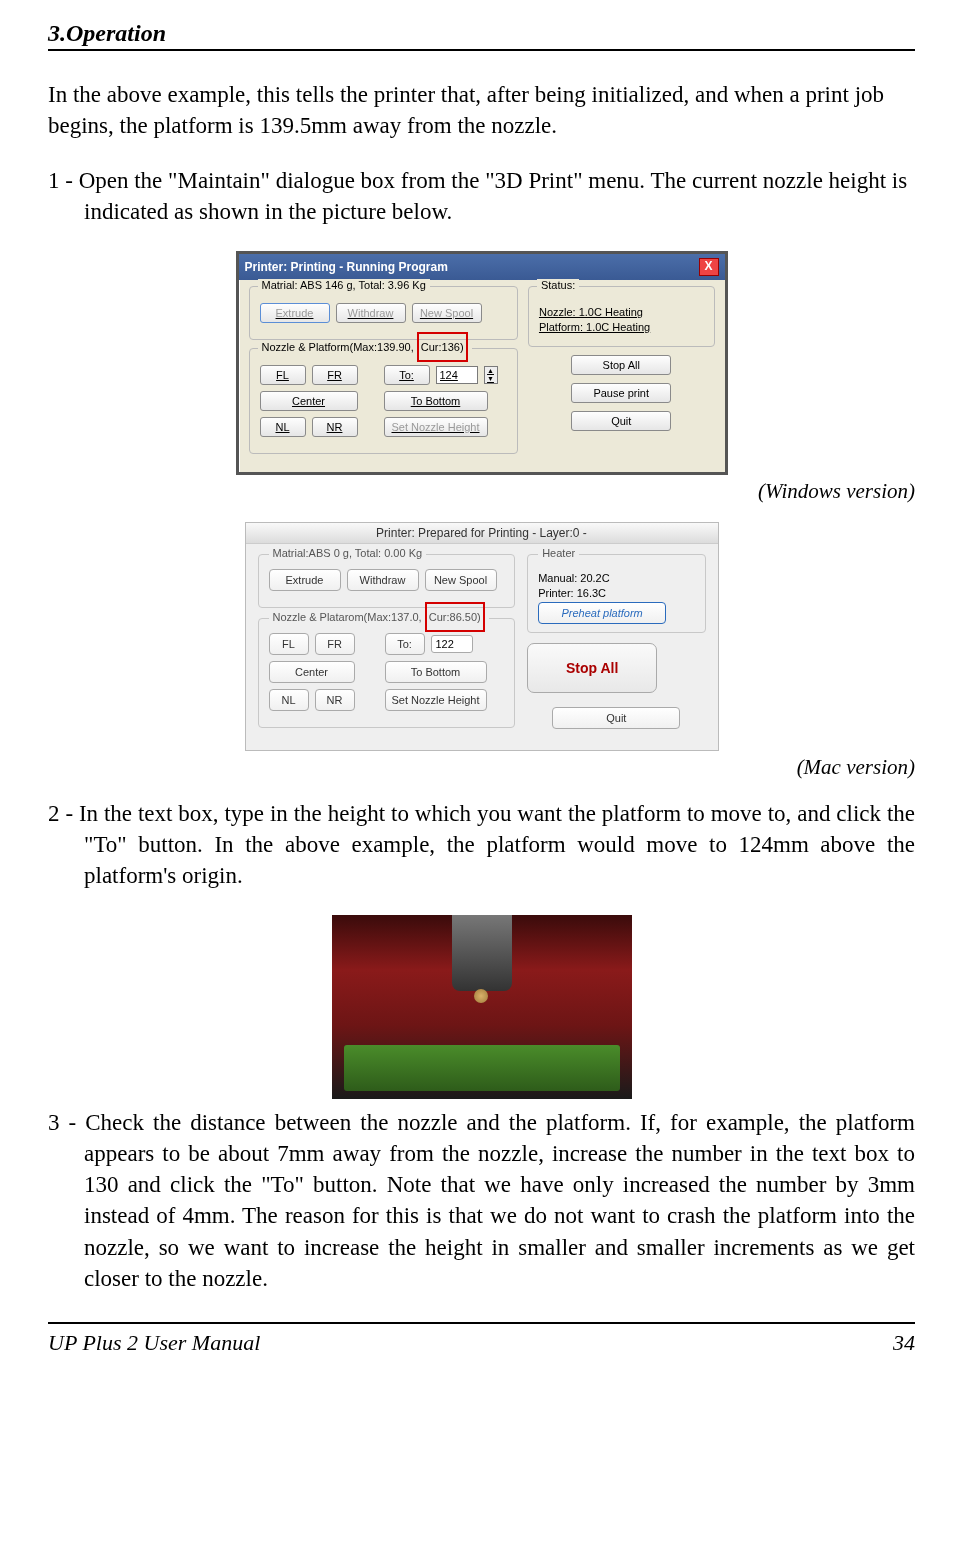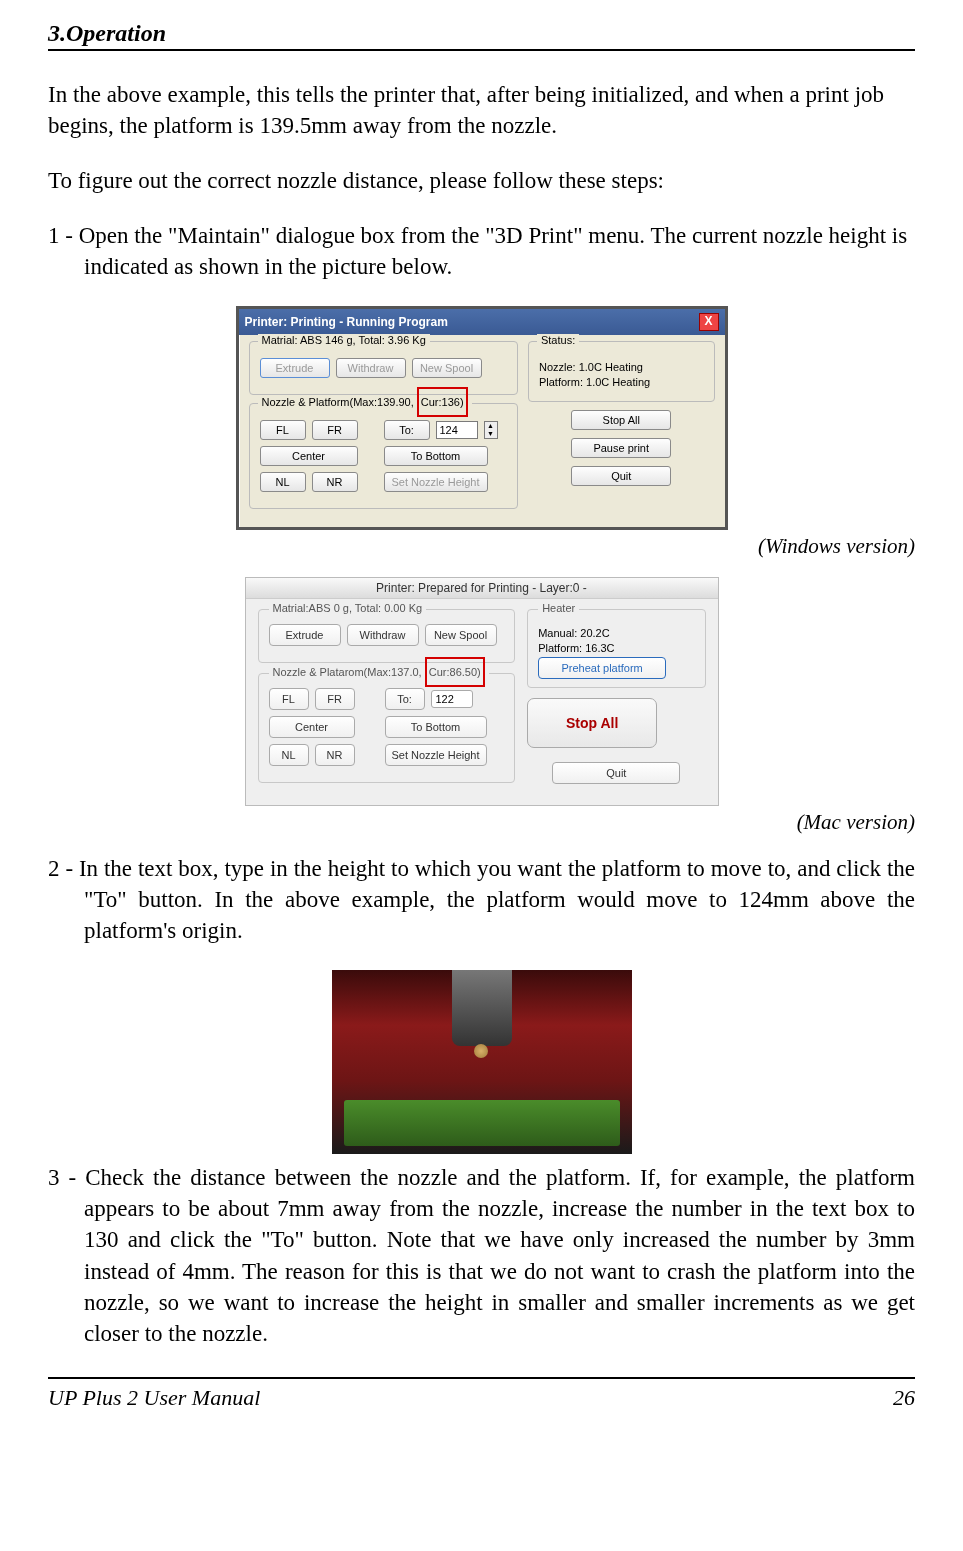--- a/index.html
+++ b/index.html
@@ -89,20 +89,21 @@
     display: flex;
     padding: 6px 10px 10px 10px;
     gap: 10px;
   }
   .gbox {
     border: 1px solid #bbb;
     border-radius: 4px;
     position: relative;
     padding: 16px 10px 10px 10px;
     margin-bottom: 8px;
+    text-decoration: underline;
   }
   .gbox-title {
     position: absolute;
     top: -8px;
     left: 8px;
     background: #ece9d8;
     padding: 0 4px;
     font-size: 11px;
   }
   .btn {
@@ -235,20 +236,21 @@
     color: #a00;
     display: flex;
     align-items: center;
     justify-content: center;
     font-size: 14px;
     margin-top: 6px;
   }
   .mac-blue {
     color: #2a6bbd;
     border-color: #2a6bbd;
+    font-style: italic;
   }
   .mac-input {
     width: 42px;
     height: 18px;
     border: 1px solid #aaa;
     background: #fff;
     font-size: 11px;
     padding: 2px 4px;
     box-sizing: border-box;
     border-radius: 3px;
@@ -293,21 +295,20 @@
 </style>
 </head>
 <body>
 
 <div class="page">
 
   <div class="section-title">3.Operation</div>
 
   <p class="body-text">In the above example, this tells the printer that, after being initialized, and when a print job begins, the platform is 139.5mm away from the nozzle.</p>
 
-  <p class="body-text">To figure out the correct nozzle distance, please follow these steps:</p>
 
   <p class="body-text step">1 - Open the "Maintain" dialogue box from the "3D Print" menu. The current nozzle height is indicated as shown in the picture below.</p>
 
   <div class="figure-wrap">
     <div class="win-dialog">
       <div class="win-titlebar">
         <span>Printer: Printing - Running Program</span>
         <span class="win-close">X</span>
       </div>
       <div class="win-body">
@@ -401,21 +402,21 @@
               <span class="mbtn mbtn-sm">NR</span>
               <span style="width:18px"></span>
               <span class="mbtn mbtn-lg">Set Nozzle  Height</span>
             </div>
           </div>
         </div>
         <div style="flex:0.9">
           <div class="mbox" style="padding-bottom:8px">
             <span class="mbox-title">Heater</span>
             <div class="statline">Manual: 20.2C</div>
-            <div class="statline">Platform: 16.3C</div>
+            <div class="statline">Printer: 16.3C</div>
             <span class="mbtn mac-right-btn mac-blue">Preheat platform</span>
           </div>
           <div class="stop-all">Stop All</div>
           <div style="text-align:center;margin-top:14px">
             <span class="mbtn mac-right-btn">Quit</span>
           </div>
         </div>
       </div>
     </div>
   </div>
@@ -428,16 +429,16 @@
       <div class="nozzle"></div>
       <div class="nozzle-tip"></div>
       <div class="platform"></div>
     </div>
   </div>
 
   <p class="body-text step justify">3 - Check the distance between the nozzle and the platform. If, for example, the platform appears to be about 7mm away from the nozzle, increase the number in the text box to 130 and click the "To" button. Note that we have only increased the number by 3mm instead of 4mm. The reason for this is that we do not want to crash the platform into the nozzle, so we want to increase the height in smaller and smaller increments as we get closer to the nozzle.</p>
 
   <div class="footer-line">
     <span>UP Plus 2      User  Manual</span>
-    <span>26</span>
+    <span>34</span>
   </div>
 
 </div>
 
 </body></html>

